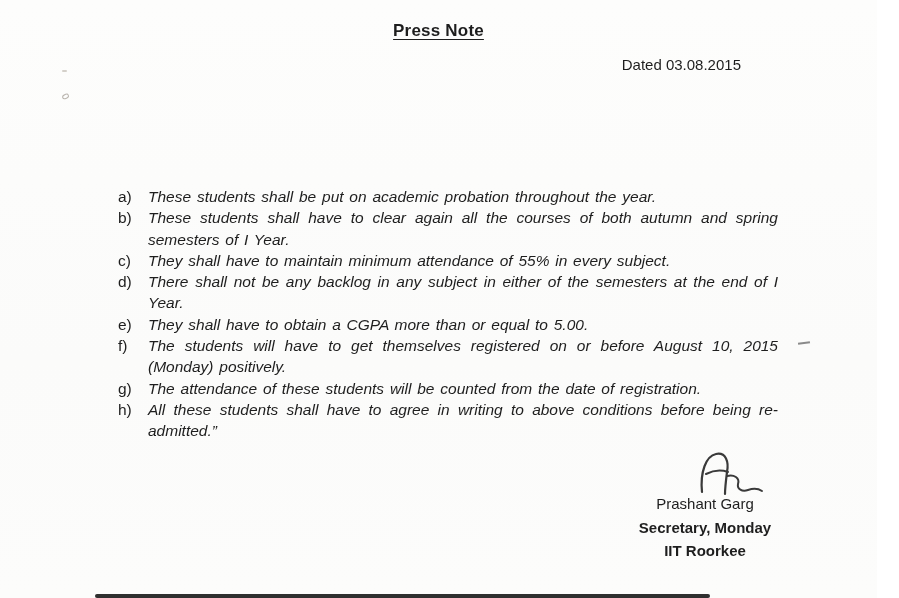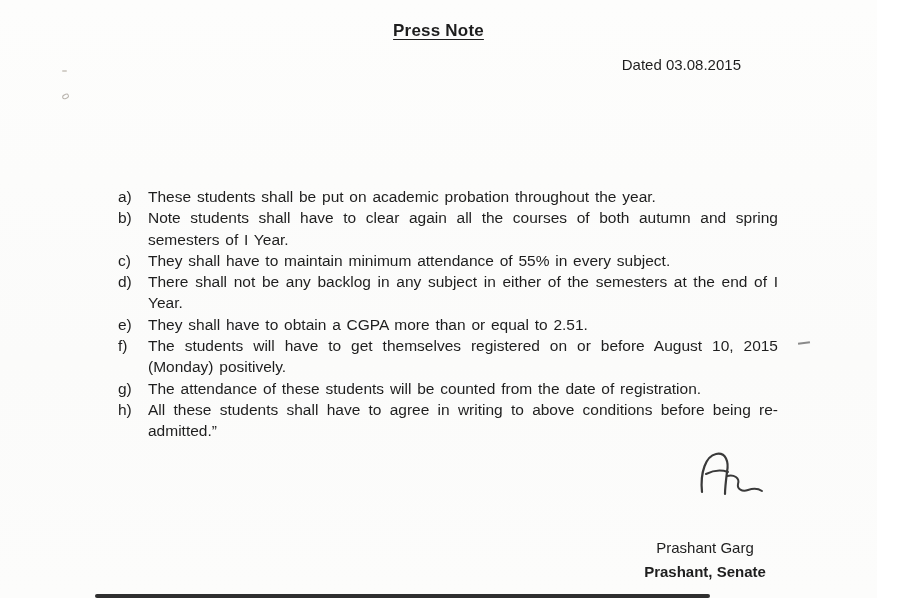--- a/index.html
+++ b/index.html
@@ -57,31 +57,32 @@
   .condition {
     display: flex;
   }
   .condition .letter {
     flex: 0 0 30px;
   }
   .condition .text {
     flex: 1;
     text-align: justify;
     word-spacing: 1.5px;
+    font-style: italic;
   }
   .signature-block {
     position: absolute;
     top: 492px;
     left: 610px;
     width: 190px;
     text-align: center;
     font-size: 15px;
     line-height: 23.5px;
   }
-  .signature-name { font-weight: normal; margin-top: 44px; }
+  .signature-name { font-weight: normal; }
   .signature-bold { font-weight: bold; }
   .signature-mark {
     position: absolute;
     top: 450px;
     left: 696px;
     width: 70px;
     height: 46px;
   }
   .scan-line-bottom {
     position: absolute;
@@ -133,33 +134,33 @@
   <div class="dated">Dated 03.08.2015</div>
 
 
   <div class="conditions">
     <div class="condition">
       <span class="letter">a)</span>
       <span class="text">These students shall be put on academic probation throughout the year.</span>
     </div>
     <div class="condition">
       <span class="letter">b)</span>
-      <span class="text">Note students shall have to clear again all the courses of both autumn and spring semesters of I Year.</span>
+      <span class="text">These students shall have to clear again all the courses of both autumn and spring semesters of I Year.</span>
     </div>
     <div class="condition">
       <span class="letter">c)</span>
       <span class="text">They shall have to maintain minimum attendance of 55% in every subject.</span>
     </div>
     <div class="condition">
       <span class="letter">d)</span>
       <span class="text">There shall not be any backlog in any subject in either of the semesters at the end of I Year.</span>
     </div>
     <div class="condition">
       <span class="letter">e)</span>
-      <span class="text">They shall have to obtain a CGPA more than or equal to 2.51.</span>
+      <span class="text">They shall have to obtain a CGPA more than or equal to 5.00.</span>
     </div>
     <div class="condition">
       <span class="letter">f)</span>
       <span class="text">The students will have to get themselves registered on or before August 10, 2015 (Monday) positively.</span>
     </div>
     <div class="condition">
       <span class="letter">g)</span>
       <span class="text">The attendance of these students will be counted from the date of registration.</span>
     </div>
     <div class="condition">
@@ -169,21 +170,22 @@
   </div>
 
   <svg class="signature-mark" viewBox="0 0 70 46" fill="none" xmlns="http://www.w3.org/2000/svg">
     <path d="M6 42 C 4 22, 10 6, 20 4 C 30 2, 33 12, 31 22 C 30 30, 29 38, 29 44" stroke="#3a3a3a" stroke-width="2.2" fill="none" stroke-linecap="round"></path>
     <path d="M10 24 C 18 20, 26 20, 32 22" stroke="#3a3a3a" stroke-width="2" fill="none" stroke-linecap="round"></path>
     <path d="M31 26 C 38 24, 44 28, 42 34 C 41 39, 46 42, 52 40 C 58 38, 63 39, 66 41" stroke="#3a3a3a" stroke-width="2" fill="none" stroke-linecap="round"></path>
   </svg>
 
   <div class="signature-block">
     <div class="signature-name">Prashant Garg</div>
-    <div class="signature-bold">Prashant, Senate</div>
+    <div class="signature-bold">Secretary, Monday</div>
+    <div class="signature-bold">IIT Roorkee</div>
   </div>
 
   <div class="scan-speck"></div>
   <div class="scan-speck-2"></div>
   <div class="scan-dash"></div>
   <div class="scan-line-bottom"></div>
 
 </div>
 
 </body></html>

